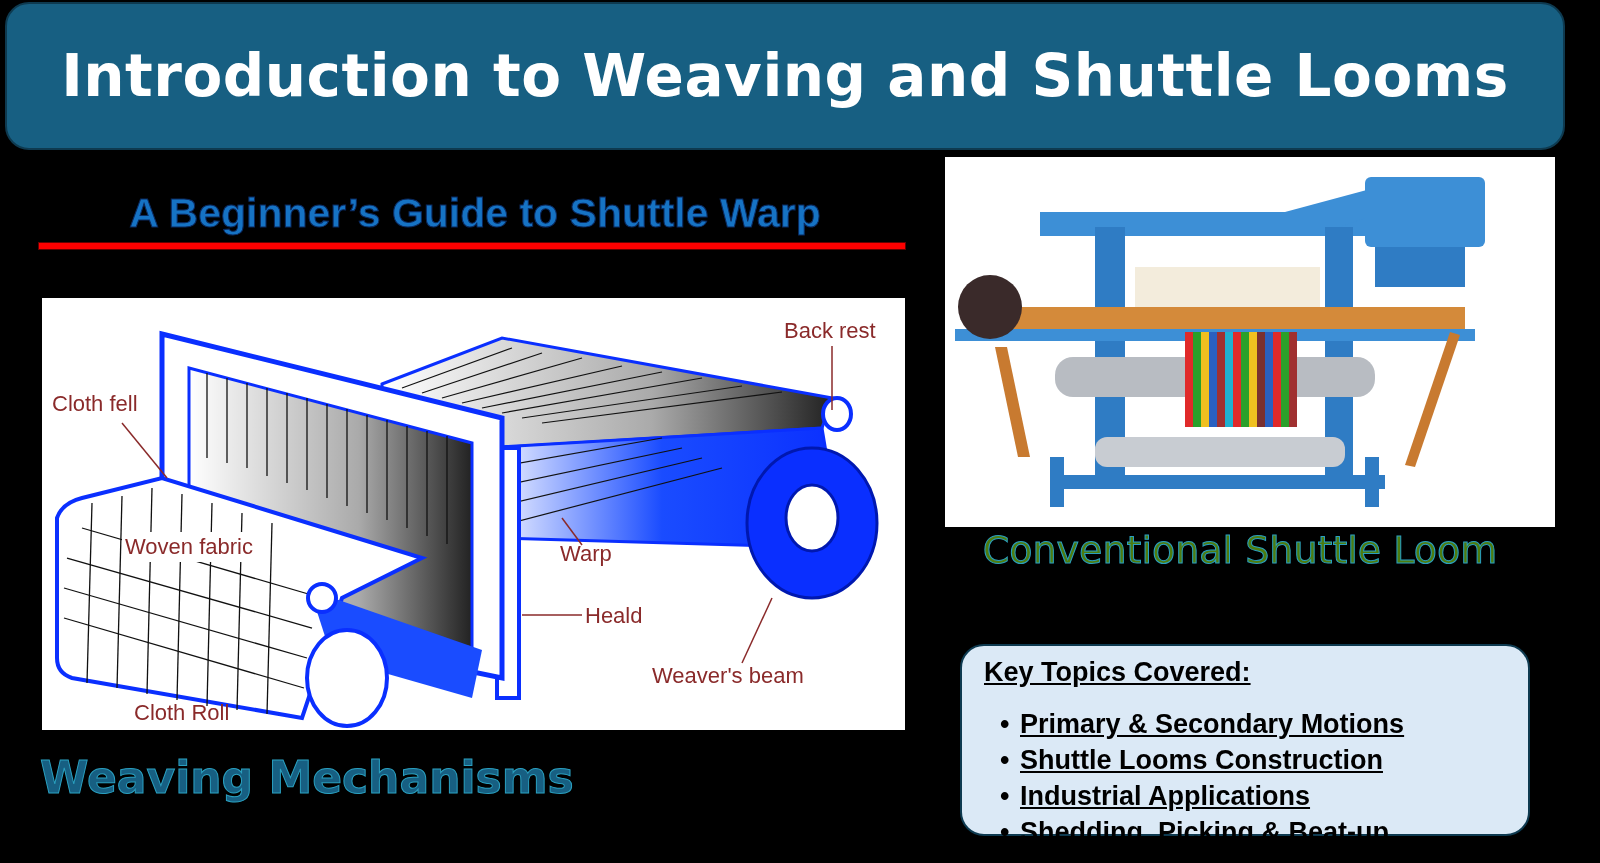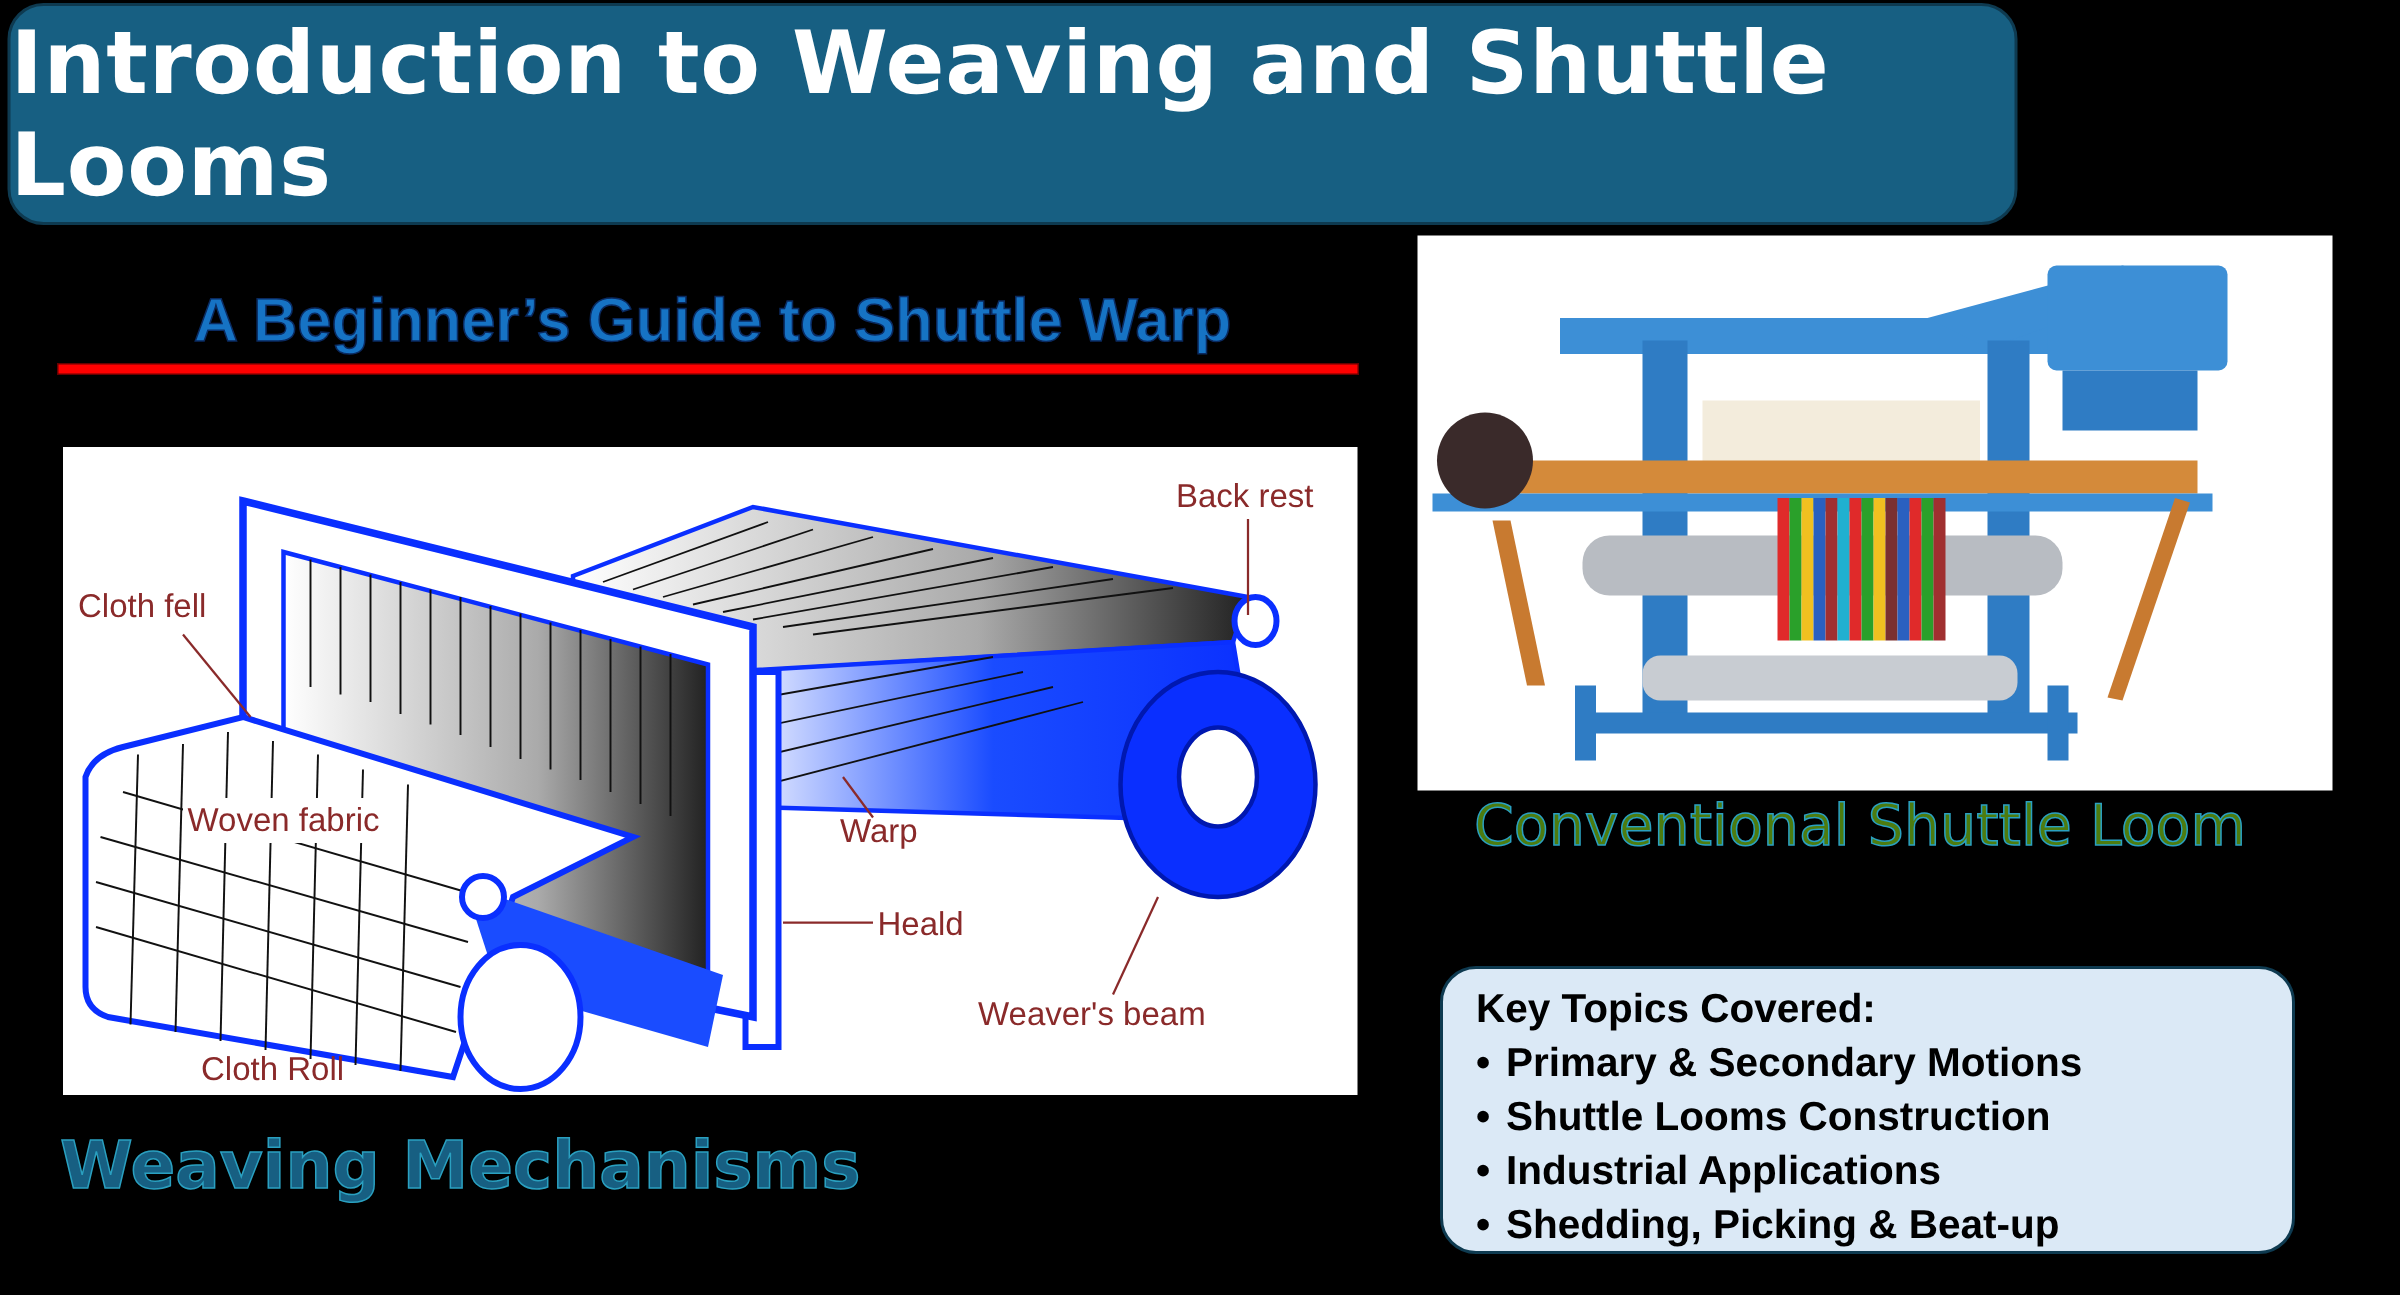--- a/index.html
+++ b/index.html
@@ -1,29 +1,29 @@
 <!DOCTYPE html>
 <html><head>
 <meta charset="utf-8">
 <style>
   html, body { margin:0; padding:0; }
   body { width:1600px; height:863px; background:#000; position:relative; overflow:hidden; font-family:"Liberation Sans", sans-serif; }
-  .title-bar { position:absolute; left:5px; top:2px; width:1340px; height:148px; background:#175f82; border:2px solid #0e3a50; border-radius:24px; box-sizing:border-box; display:flex; align-items:center; justify-content:center; }
+  .title-bar { position:absolute; left:5px; top:2px; width:1560px; height:148px; background:#175f82; border:2px solid #0e3a50; border-radius:24px; box-sizing:border-box; display:flex; align-items:center; justify-content:center; }
   .title-bar h1 { margin:0; color:#fff; font-family:"DejaVu Sans", sans-serif; font-weight:bold; font-size:58px; letter-spacing:0.5px; }
   .subtitle { position:absolute; left:40px; top:190px; width:870px; text-align:center; color:#1673c4; font-family:"Liberation Sans", sans-serif; font-weight:bold; font-size:41px; -webkit-text-stroke:1px #0a2a60; }
   .red-rule { position:absolute; left:38px; top:242px; width:868px; height:8px; background:#ff0000; border:1px solid #600; box-sizing:border-box; }
   .diagram { position:absolute; left:42px; top:298px; width:863px; height:432px; background:#fff; }
   .diagram svg { width:100%; height:100%; display:block; }
   .caption-left { position:absolute; left:40px; top:752px; width:870px; text-align:left; color:#175f82; font-family:"DejaVu Sans", sans-serif; font-weight:bold; font-size:44px; -webkit-text-stroke:1px #2aa0c0; }
   .photo { position:absolute; left:945px; top:157px; width:610px; height:370px; background:#fff; }
   .photo svg { width:100%; height:100%; display:block; }
   .caption-right { position:absolute; left:930px; top:528px; width:620px; text-align:center; color:#4d7c0f; font-family:"DejaVu Sans", sans-serif; font-weight:normal; font-size:38px; -webkit-text-stroke:1px #2aa0c0; }
-  .topics { position:absolute; left:960px; top:644px; width:570px; height:192px; background:#dbe9f6; border:2px solid #0e3a50; border-radius:24px; box-sizing:border-box; padding:8px 2px 0 22px; }
+  .topics { position:absolute; left:960px; top:644px; width:570px; height:192px; background:#dbe9f6; border:2px solid #0e3a50; border-radius:24px; box-sizing:border-box; padding:8px 2px 0 22px;text-decoration:underline; }
   .topics .head { font-family:"Liberation Sans", sans-serif; font-weight:bold; font-size:27px; color:#000; line-height:36px; }
-  .topics ul { list-style:none; margin:0; padding:0; }
+  .topics ul { list-style:none; margin:16px; padding:0; }
   .topics li { font-family:"Liberation Sans", sans-serif; font-weight:bold; font-size:27px; color:#000; line-height:36px; }
   .topics li .bullet { display:inline-block; width:20px; }
   .lbl { font-family:"Liberation Sans", sans-serif; font-size:22px; fill:#8a2a2a; }
 </style>
 </head>
 <body>
 
 <div class="title-bar">
   <h1>Introduction to Weaving and Shuttle Looms</h1>
 </div>

